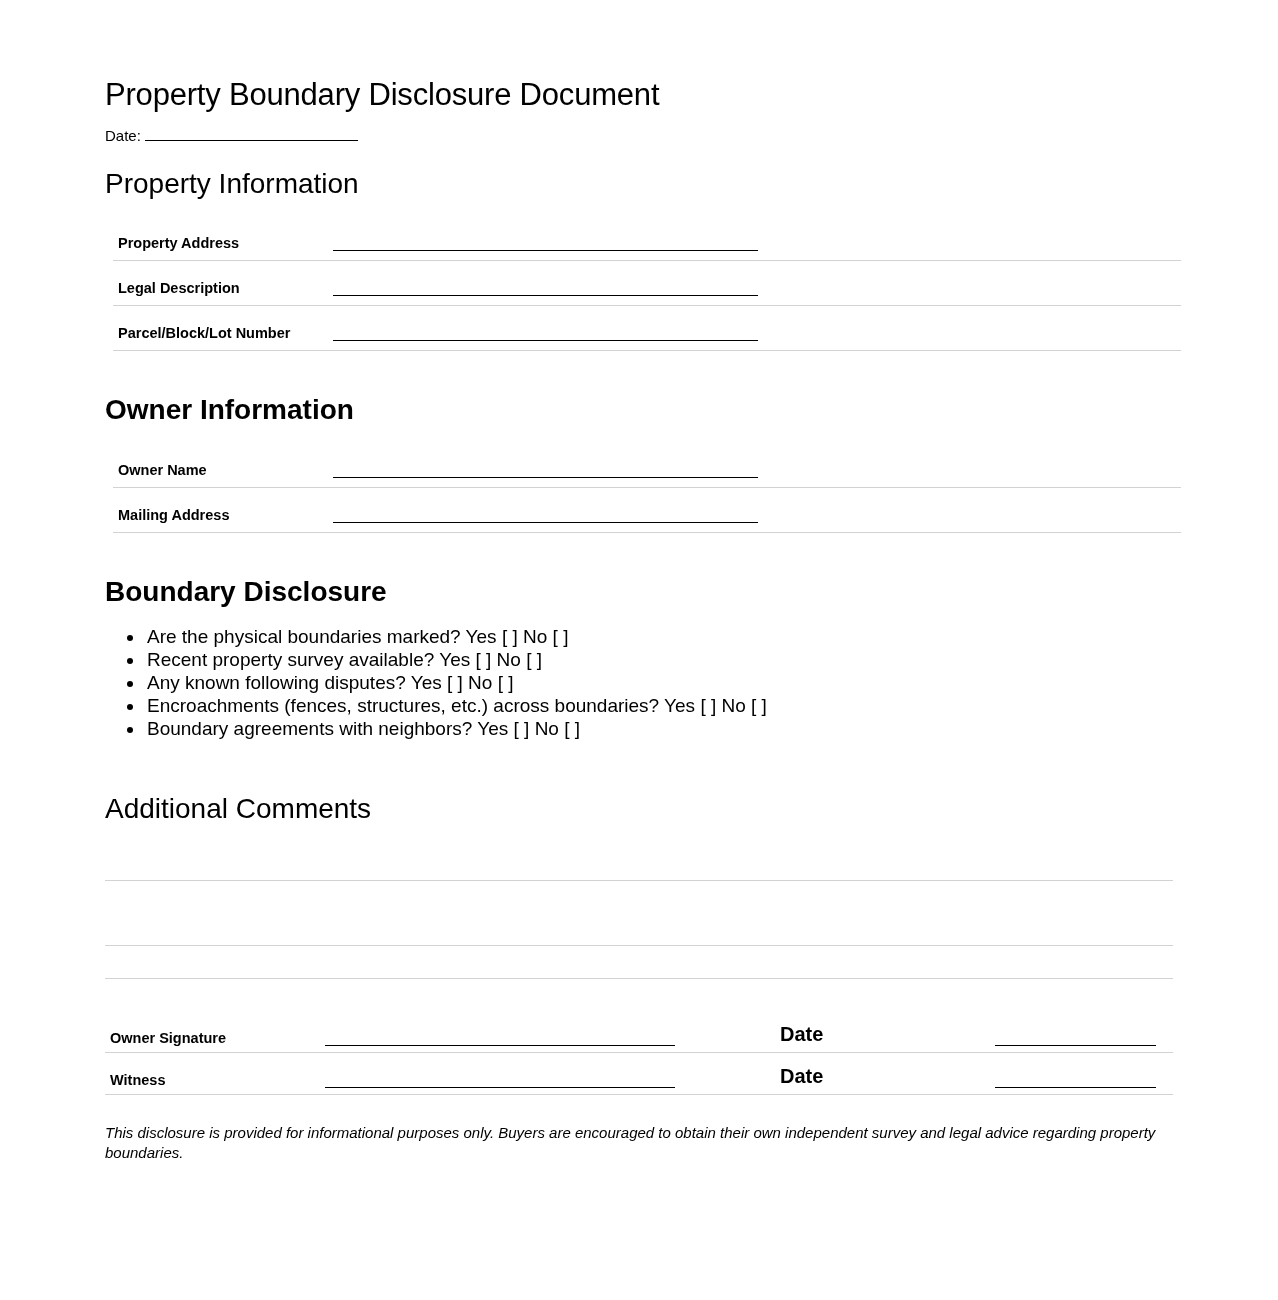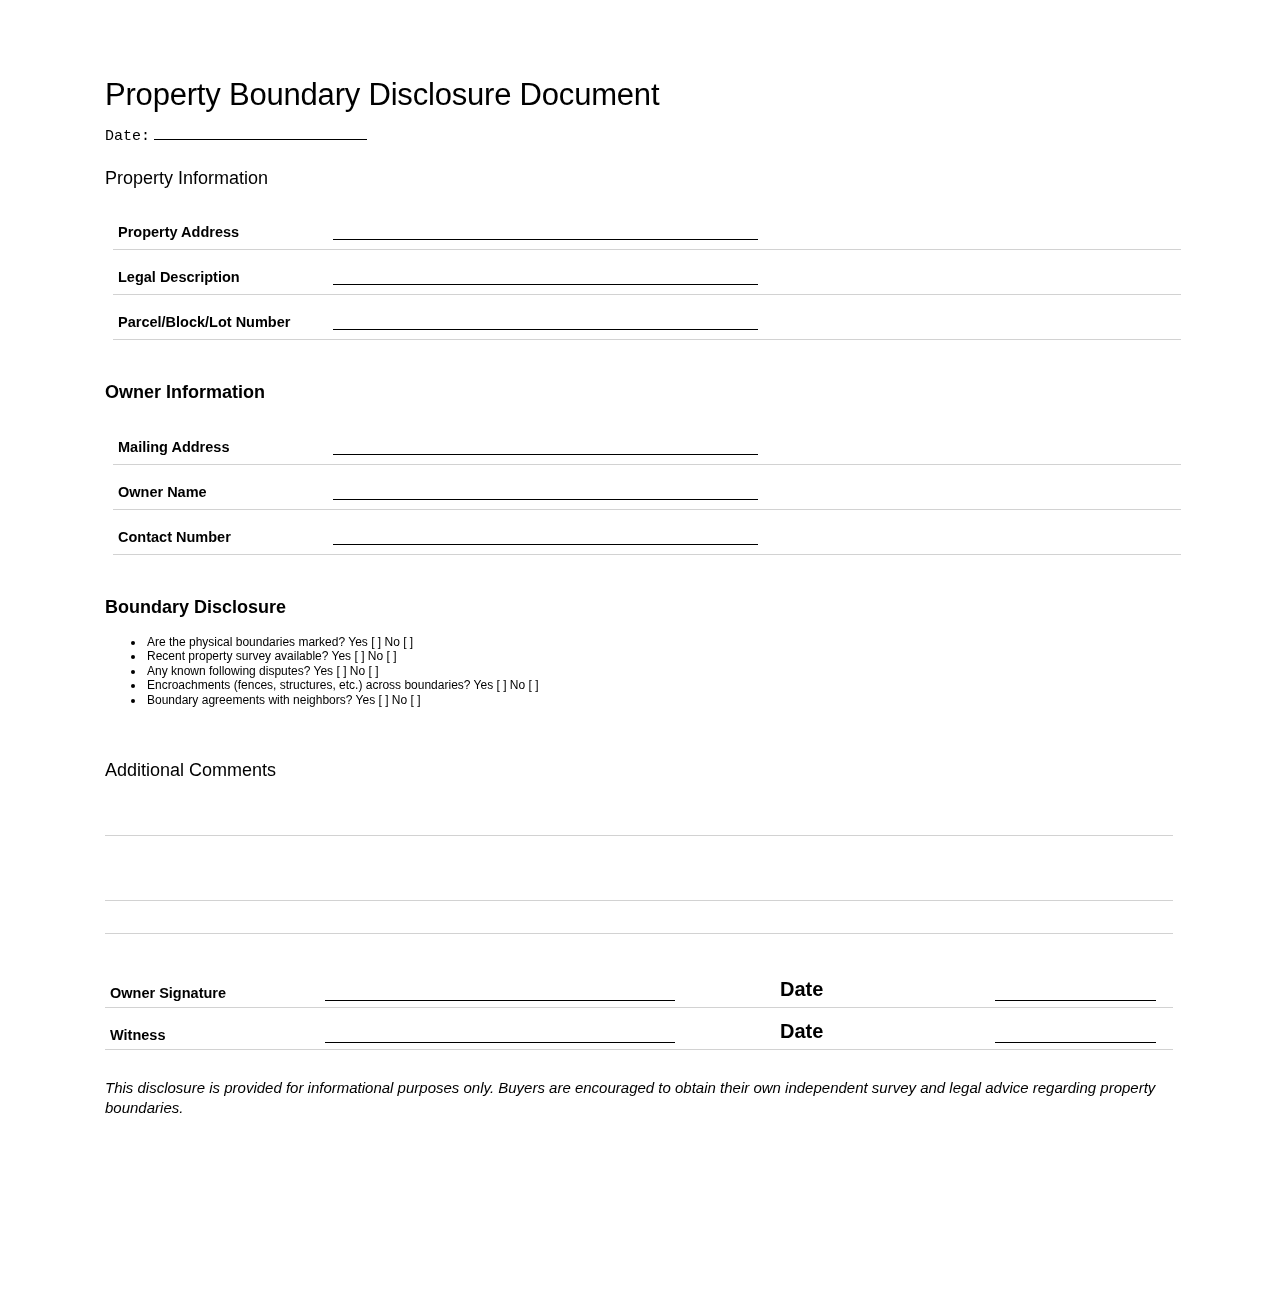--- a/index.html
+++ b/index.html
@@ -30,34 +30,33 @@
     margin: 0 0 14px 0;
     letter-spacing: -0.2px;
   }
 
   
   .date-line {
     font-size: 15px;
     line-height: 1.2;
     margin: 0 0 22px 0;
     white-space: nowrap;
-    font-family: Liberation Mono, monospace;
   }
   .date-rule {
     display: inline-block;
     width: 213px;
     border-bottom: 1.6px solid #000;
     height: 12px;
     margin-left: 4px;
     vertical-align: baseline;
   }
 
   
   .section-heading {
-    font-size: 18px;
+    font-size: 28px;
     font-weight: normal;
     line-height: 1.2;
     margin: 0 0 16px 0;
   }
   .section-heading.spaced-top {
     margin-top: 42px;
     font-weight: bold;
   }
 
   
@@ -95,21 +94,21 @@
     font-size: 15px;
     line-height: 1.35;
     margin: 0 0 16px 0;
   }
   ul.disclosure-list {
     margin: 0;
     padding: 0 0 0 40px;
     list-style-type: disc;
   }
   ul.disclosure-list li {
-    font-size: 12px;
+    font-size: 19px;
     line-height: 1.22;
     margin: 0;
     padding-left: 2px;
   }
 
   
   .comments-block {
     margin-top: 52px;
   }
   .comments-area {
@@ -208,33 +207,27 @@
         </td>
       </tr>
     </tbody>
   </table>
 
   <h2 class="section-heading spaced-top">Owner Information</h2>
 
   <table class="field-table">
     <tbody>
       <tr>
+        <td class="field-label">Owner Name</td>
+        <td class="field-fill">
+          <span class="fill-rule"></span>
+        </td>
+      </tr>
+      <tr>
         <td class="field-label">Mailing Address</td>
-        <td class="field-fill">
-          <span class="fill-rule"></span>
-        </td>
-      </tr>
-      <tr>
-        <td class="field-label">Owner Name</td>
-        <td class="field-fill">
-          <span class="fill-rule"></span>
-        </td>
-      </tr>
-      <tr>
-        <td class="field-label">Contact Number</td>
         <td class="field-fill">
           <span class="fill-rule"></span>
         </td>
       </tr>
     </tbody>
   </table>
 
   <h2 class="section-heading spaced-top">Boundary Disclosure</h2>
 
 

